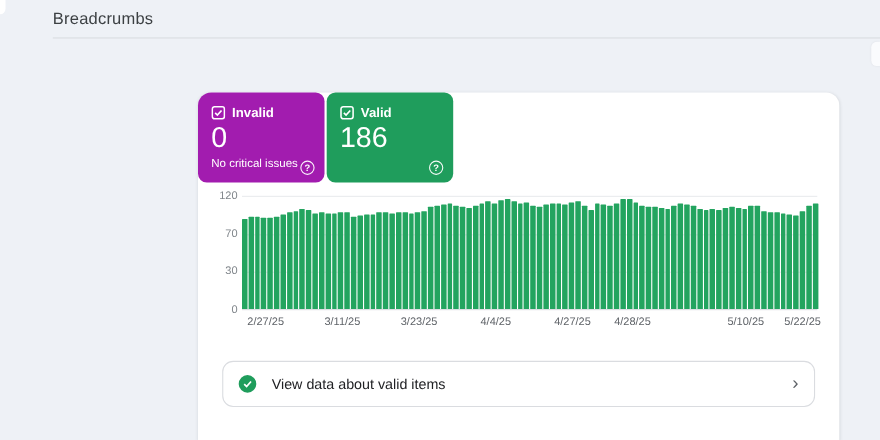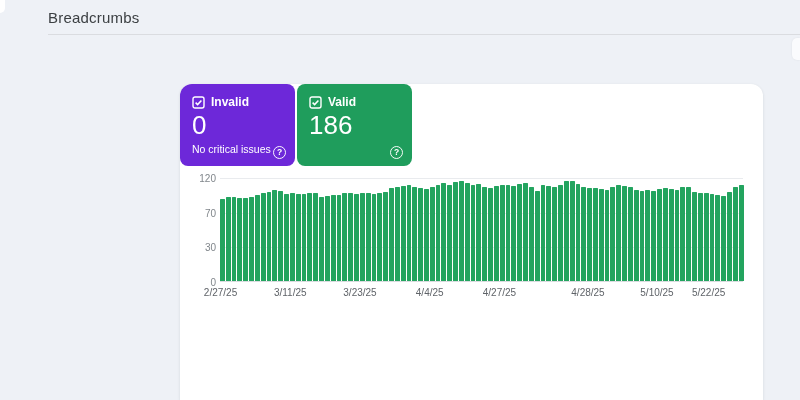--- a/index.html
+++ b/index.html
@@ -20,21 +20,21 @@
     background:#ffffff; border-radius:12px 12px 0 0;
     box-shadow:0 1px 3px rgba(60,64,67,.14);
   }
 
   
   .cards { display:flex; gap:2px; }
   .card {
     width:115px; height:82px; border-radius:8px; position:relative;
     color:#fff; padding:11px 12px; cursor:pointer;
   }
-  .card.invalid { background:#6d28d9; border-top-left-radius:12px; }
+  .card.invalid { background:#a21caf; border-top-left-radius:12px; }
   .card.valid   { background:#1f9d5c; }
   .card-head { display:flex; align-items:center; gap:6px; }
   .card-label { font-size:12px; font-weight:700; }
   .card-count { font-size:26px; font-weight:400; line-height:1.1; margin-top:2px; }
   .card-note { font-size:10.5px; font-weight:400; margin-top:3px; white-space:nowrap; }
   .help-icon {
     position:absolute; right:9px; bottom:7px; width:13px; height:13px;
     border:1.2px solid rgba(255,255,255,.95); border-radius:50%;
     font-size:8.5px; line-height:10.5px; text-align:center; font-weight:700; cursor:pointer;
   }
@@ -43,21 +43,21 @@
   
   .chart { margin:12px 20px 0 10px; position:relative; }
   .chart-title { font-size:11px; color:#5f6368; margin-bottom:7px; }
   .plot-wrap { position:relative; margin-left:30px; height:104px; }
   .gutter { position:absolute; left:-30px; top:0; width:26px; height:104px; }
   .ytick { position:absolute; right:0; font-size:10px; color:#80868b; transform:translateY(-50%); }
   .gridline { position:absolute; left:0; right:0; height:1px; background:#e9ebee; }
   .axis-zero { position:absolute; left:0; right:0; bottom:0; height:1px; background:#dadce0; }
   .bars { position:absolute; left:0; bottom:1px; width:523px; height:103px; display:flex; align-items:flex-end; gap:1px; }
   .bar { flex:1 1 0; background:#23a45f; border-radius:0.5px 0.5px 0 0; }
-  .xlabels { position:relative; margin-left:16px; height:16px; margin-top:5px;text-decoration:underline; }
+  .xlabels { position:relative; margin-left:37px; height:16px; margin-top:5px;text-decoration:underline; }
   .xlabel { position:absolute; top:0; transform:translateX(-50%); font-size:10px; color:#5f6368; white-space:nowrap; }
 
   
   .view-row {
     margin:25px 22px 0 22px; height:42px; border:1px solid #dadce0; border-radius:10px;
     display:flex; align-items:center; padding:0 14px 0 14px; cursor:pointer; background:#fff;
   }
   .check-circle {
     width:16px; height:16px; border-radius:50%; background:#1f9d5c;
     display:flex; align-items:center; justify-content:center; flex:0 0 auto;
@@ -212,20 +212,29 @@
           <div class="bar" style="height: 93.3333%; background: rgb(35, 164, 95);"></div>
         </div>
       <div class="axis-zero"></div>
     </div>
     <div class="xlabels" id="xlabels">
         <span class="xlabel" style="left: 14.5278px;">2/27/25</span>
         <span class="xlabel" style="left: 84.2611px;">3/11/25</span>
         <span class="xlabel" style="left: 153.994px;">3/23/25</span>
         <span class="xlabel" style="left: 223.728px;">4/4/25</span>
         <span class="xlabel" style="left: 293.461px;">4/27/25</span>
-        <span class="xlabel" style="left: 382px; text-align: center;">4/28/25</span>
+        <span class="xlabel" style="left: 348px; text-align: center;">4/28/25</span>
         <span class="xlabel" style="left: 451px;">5/10/25</span>
         <span class="xlabel" style="left: 502.661px;">5/22/25</span>
       </div>
   </div>
 
+  <div class="view-row">
+    <div class="check-circle">
+      <svg width="10" height="10" viewBox="0 0 10 10">
+        <path d="M2 5.2 L4.2 7.4 L8.2 2.8" fill="none" stroke="#ffffff" stroke-width="1.6"></path>
+      </svg>
+    </div>
+    <div class="view-label">View data about valid items</div>
+    <div class="chevron">›</div>
+  </div>
 
 </div>
 
 </body></html>

